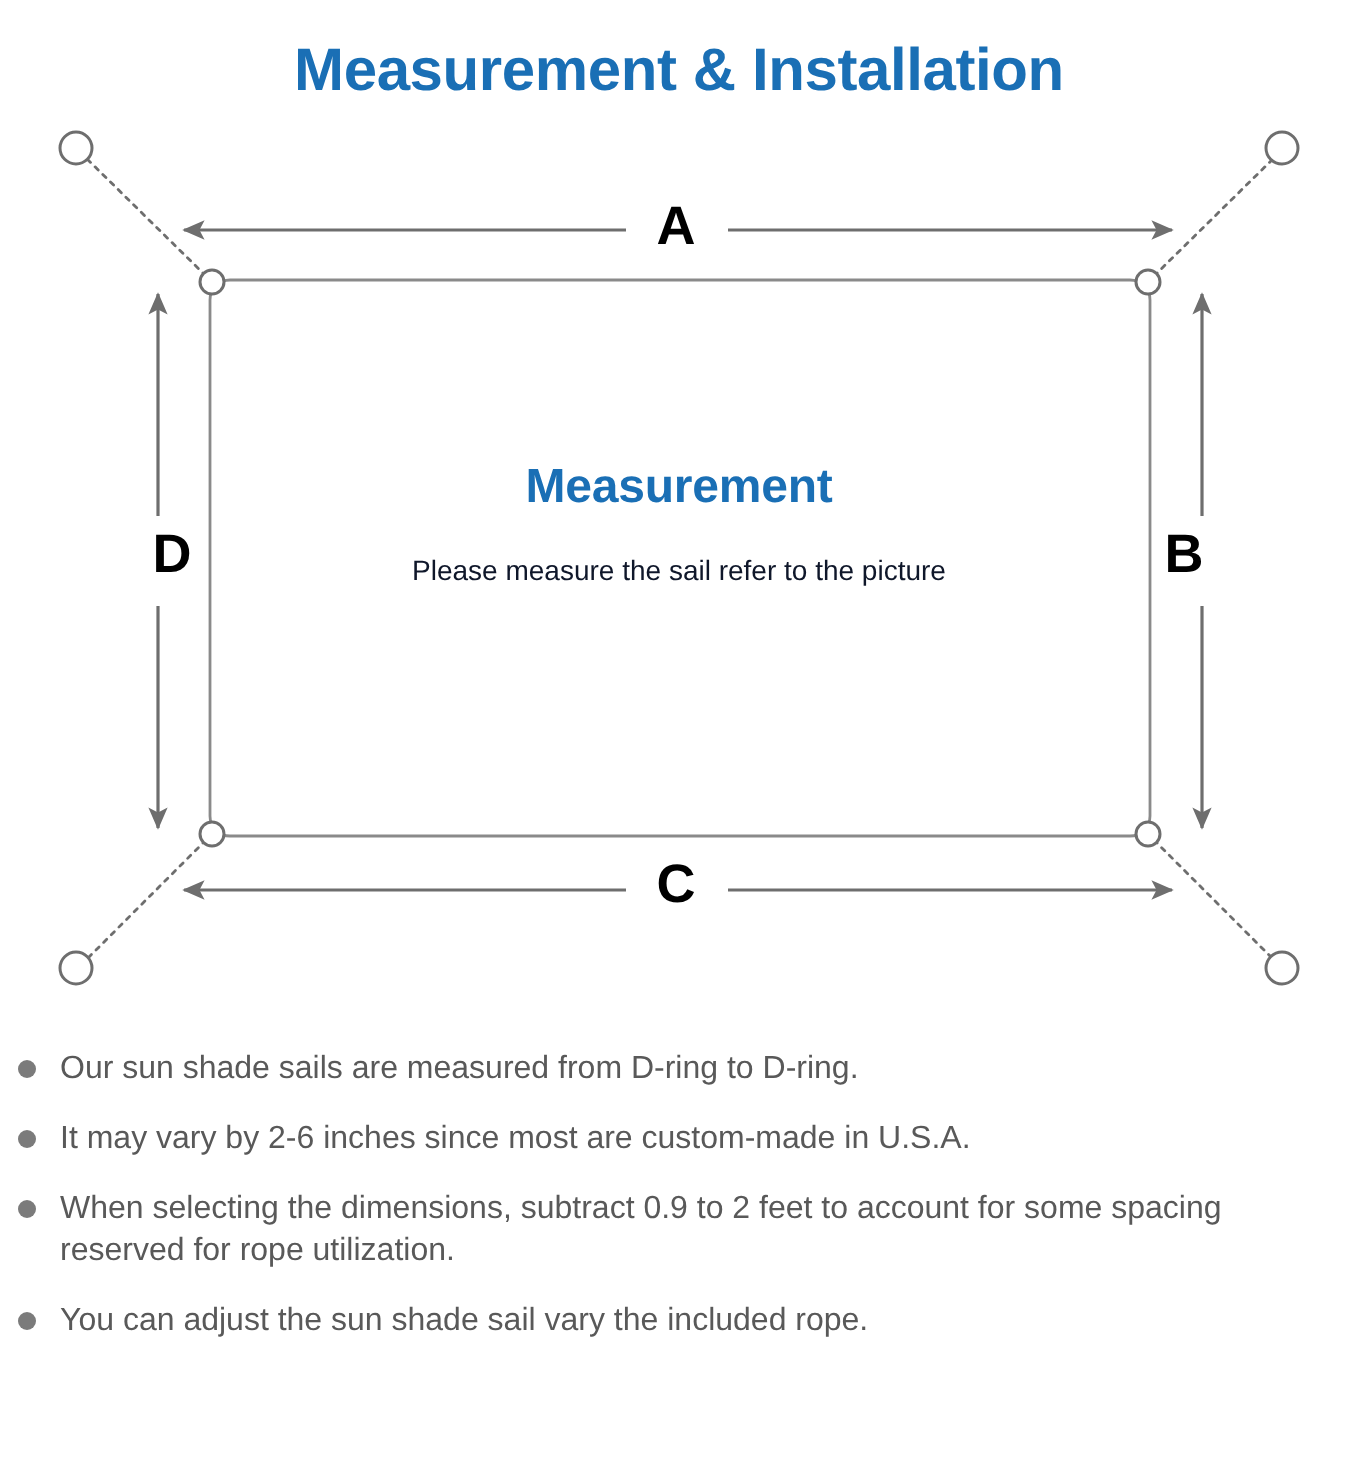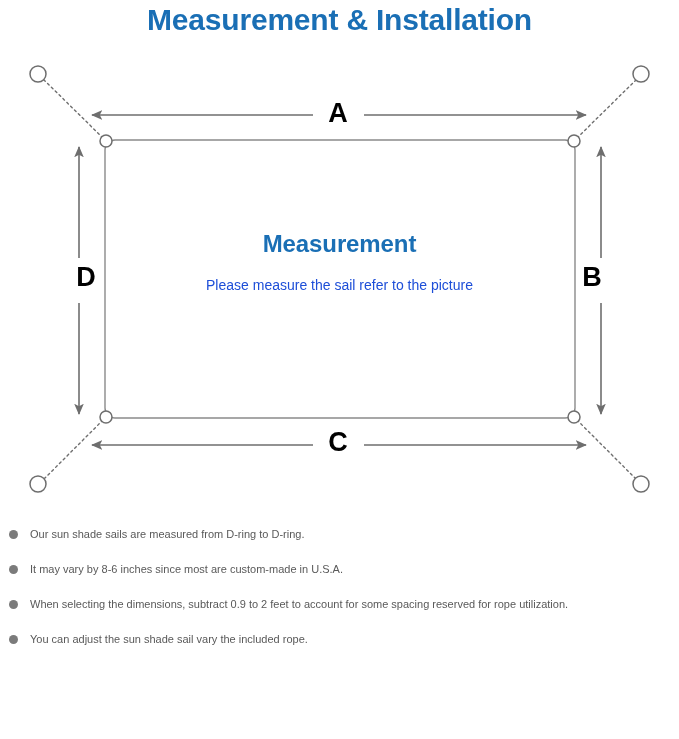--- a/index.html
+++ b/index.html
@@ -12,21 +12,21 @@
     height: 739px;
     position: relative;
     overflow: hidden;
     font-family: "Liberation Sans", sans-serif;
     -webkit-font-smoothing: antialiased;
   }
 
   
   #page-title {
     position: absolute;
-    top: 0px;
+    top: 16px;
     left: 0;
     width: 679px;
     text-align: center;
     font-size: 30px;
     font-weight: bold;
     color: #1a6fb5;
     letter-spacing: -0.2px;
     line-height: 40px;
   }
 
@@ -54,21 +54,21 @@
   #measurement-heading {
     top: 184px;
     font-size: 24px;
     font-weight: bold;
     letter-spacing: -0.1px;
   }
   #measurement-subheading {
     top: 231px;
     font-size: 14px;
     font-weight: normal;
-    color: #1d4ed8;
+    color: #0f172a;
   }
 
   
   .dim-label {
     position: absolute;
     color: #000000;
     font-weight: bold;
     font-size: 27px;
     line-height: 1;
     text-align: center;
@@ -86,21 +86,21 @@
     width: 679px;
     margin: 0;
     padding: 0;
     list-style: none;
   }
   .note-item {
     position: relative;
     padding-left: 30px;
     padding-right: 8px;
     margin-bottom: 14px;
-    font-size: 11px;
+    font-size: 16px;
     line-height: 21px;
     color: #595959;
   }
   .note-bullet {
     position: absolute;
     left: 9px;
     top: 6px;
     width: 9px;
     height: 9px;
     border-radius: 50%;
@@ -164,21 +164,21 @@
   <div id="dim-label-d" class="dim-label">D</div>
 </div>
 
 <ul id="notes-list">
   <li class="note-item">
     <span class="note-bullet"></span>
     <span>Our sun shade sails are measured from D-ring to D-ring.</span>
   </li>
   <li class="note-item">
     <span class="note-bullet"></span>
-    <span>It may vary by 8-6 inches since most are custom-made in U.S.A.</span>
+    <span>It may vary by 2-6 inches since most are custom-made in U.S.A.</span>
   </li>
   <li class="note-item">
     <span class="note-bullet"></span>
     <span>When selecting the dimensions, subtract 0.9 to 2 feet to account for some spacing reserved for rope utilization.</span>
   </li>
   <li class="note-item">
     <span class="note-bullet"></span>
     <span>You can adjust the sun shade sail vary the included rope.</span>
   </li>
 </ul>

